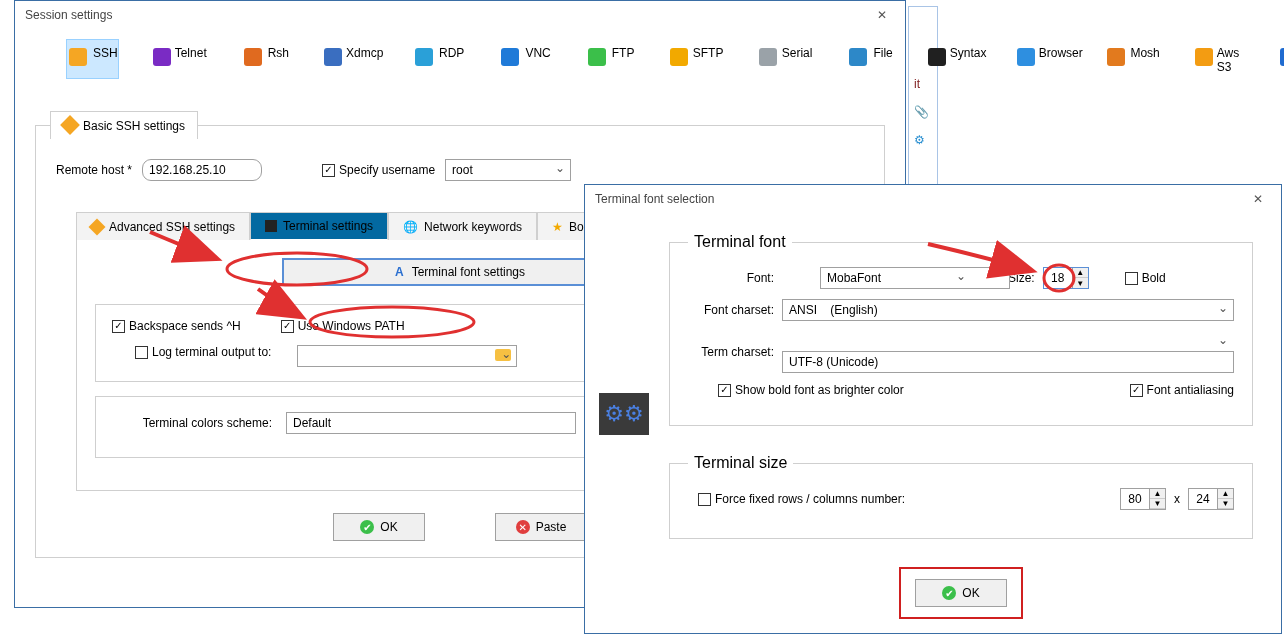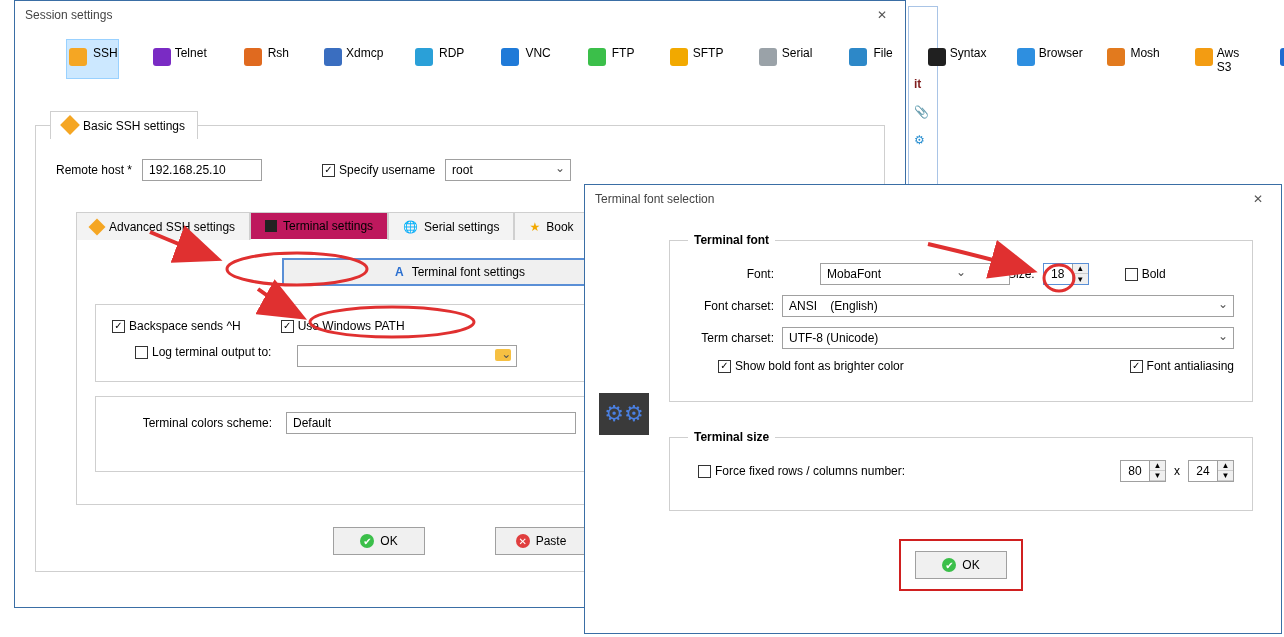--- a/index.html
+++ b/index.html
@@ -27,21 +27,21 @@
   .input { border: 1px solid #a0a0a0; padding: 3px 6px; font-size: 12px; height: 22px; background: #fff; }
   .select { border: 1px solid #a0a0a0; padding: 2px 22px 2px 6px; font-size: 12px; height: 22px; background: #fff; appearance: none; position: relative; }
   .select-wrap { position: relative; display:inline-block; }
   .select-wrap::after { content: "⌄"; position:absolute; right:6px; top:2px; color:#555; pointer-events:none; font-size:12px; }
   .checkbox { display:inline-flex; align-items:center; gap:4px; }
   .checkbox .box { width:13px; height:13px; border:1px solid #333; display:inline-flex; align-items:center; justify-content:center; font-size:10px; line-height:10px; }
   
   
   .inner-tabs { display:flex; margin: 30px 20px 0 20px; position: relative; border-bottom: 1px solid #cfcfcf; }
   .inner-tab { display:flex; align-items:center; gap:6px; padding: 6px 14px; border:1px solid #cfcfcf; border-bottom:none; background:#f3f3f3; margin-right:0px; cursor:pointer; position:relative; top:1px; }
-  .inner-tab.active { background:#be185d; border-bottom:1px solid #fff; }
+  .inner-tab.active { background:#0369a1; border-bottom:1px solid #fff; }
   
   .tab-body { border:1px solid #cfcfcf; border-top:none; margin:0 20px; padding: 18px; }
   
   .font-btn { display:flex; align-items:center; justify-content:center; gap:8px; width:356px; height:28px; border:2px solid #5a8fd6; background:#f0f0f0; margin: 0 auto 18px auto; cursor:pointer; }
   
   .panel-box { border:1px solid #cfcfcf; padding:14px 16px; margin-bottom:14px; }
   
   .color-row { display:flex; align-items:center; gap:14px; }
   .sq-btn { width:44px; height:24px; border:1px solid #a0a0a0; background:#eee; display:flex; align-items:center; justify-content:center; cursor:pointer; }
   
@@ -53,21 +53,21 @@
   
   .back-strip { position:absolute; left:908px; top:6px; width:30px; height:190px; border:1px solid #a9c4e6; background:#fff; display:flex; flex-direction:column; align-items:center; gap:10px; padding-top:70px; }
   .back-strip .ic { width:18px; height:18px; }
   
   
   #dlg-font { left:584px; top:184px; width:698px; height:450px; }
   #dlg-font .body { display:flex; padding: 20px 26px 0 14px; gap:18px; }
   .gear-sq { width:50px; height:42px; background:#3a3a3a; display:flex; align-items:center; justify-content:center; color:#4a7fe0; font-size:22px; flex-shrink:0; margin-top:160px; }
   .font-right { flex:1; }
   fieldset.grp { border:1px solid #cfcfcf; padding: 16px 18px 18px 18px; margin-bottom:28px; }
-  fieldset.grp legend { padding:0 6px; font-size:12px; font-weight:bold; }
+  fieldset.grp legend { padding:0 6px; font-size:16px; font-weight:normal; }
   .fg-row { display:flex; align-items:center; gap:8px; margin-bottom:10px; }
   .lab { width:86px; text-align:right; }
   .wide-sel { flex:1;border-radius:11px; }
   .spinner { display:inline-flex; border:1px solid #5a8fd6; height:22px; }
   .spinner input { border:none; width:28px; text-align:center; font-size:12px; padding:0 2px; }
   .spinner .btns { display:flex; flex-direction:column; border-left:1px solid #a0a0a0; }
   .spinner .btns div { width:15px; height:10px; font-size:8px; display:flex; align-items:center; justify-content:center; background:#f0f0f0; border-bottom:1px solid #ccc; cursor:pointer; }
   .spinner .btns div:last-child { border-bottom:none; }
   .small-spin { display:inline-flex; border:1px solid #a0a0a0; height:22px; }
   .small-spin input { border:none; width:28px; text-align:center; font-size:12px; }
@@ -80,21 +80,21 @@
   
   .anno { position:absolute; pointer-events:none; }
   
   
   .folder { width:16px; height:12px; background:#f6c042; border-radius:2px; position:relative; display:inline-block; }
 </style>
 </head>
 <body>
 
 <div class="back-strip">
-  <div class="ic" style="color:#7f1d1d;font-weight:bold;">it</div>
+  <div class="ic" style="color:#7f1d1d;">it</div>
   <div class="ic" style="color:#2a6fd0;">📎</div>
   <div class="ic" style="color:#2a8fd0;">⚙</div>
 </div>
 
 <div id="dlg-session" class="dialog">
   <div class="titlebar">
     <span>Session settings</span>
     <div class="close">✕</div>
   </div>
 
@@ -188,41 +188,41 @@
           <span style="display:inline-block;width:18px;height:18px;background:#1f6bd0;border-radius:3px"></span>
         </div>
         <div class="conn-label">WSL</div>
       </div>
     </div>
 
   <fieldset class="basic">
     <legend><span class="legend-icon"></span><span>Basic SSH settings</span></legend>
     <div class="row">
       <span>Remote host *</span>
-      <input class="input" style="width: 120px;" value="192.168.25.10">
+      <input class="input" style="width: 120px; border-radius: 9px;" value="192.168.25.10">
       <span style="width:40px"></span>
       <label class="checkbox">
         <span class="box">✓</span>
         <span>Specify username</span>
       </label>
       <span class="select-wrap"><input class="select" style="width: 126px;" value="root"></span>
     </div>
 
     <div class="inner-tabs">
       <div class="inner-tab">
           <span style="display:inline-block;width:12px;height:12px;background:#f5a623;transform:rotate(45deg)"></span>
           <span>Advanced SSH settings</span>
         </div>
       <div class="inner-tab active">
           <span style="display:inline-block;width:12px;height:12px;background:#222"></span>
           <span>Terminal settings</span>
         </div>
       <div class="inner-tab">
           <span style="color:#2a8fd0">🌐</span>
-          <span>Serial settings</span>
+          <span>Network keywords</span>
         </div>
       <div class="inner-tab">
           <span style="color:#f2a900">★</span>
           <span>Book</span>
         </div>
     </div>
 
     <div class="tab-body">
       <div class="font-btn">
         <span style="color:#2a6fd0;font-weight:bold">A</span>
@@ -248,21 +248,21 @@
             </label>
           <span class="select-wrap" style="flex:0 0 220px; position:relative;">
             <input class="select" style="width: 220px; padding-right: 30px;">
             <span style="position:absolute; right:6px; top:4px;"><span class="folder"></span></span>
           </span>
           <span style="margin-left:auto">Paste dela</span>
         </div>
       </div>
 
       <div class="panel-box">
-        <div class="color-row" style="margin-bottom:22px;align-items:center;">
+        <div class="color-row" style="margin-bottom:8px;align-items:center;">
           <span style="width:160px;text-align:right">Terminal colors scheme:</span>
           <span class="select-wrap" style="flex:1"><input class="select" style="width: 290px;" value="Default"></span>
           <div class="sq-btn">
               <span style="width:14px;height:14px;border-radius:50%;background:radial-gradient(circle,#0ff,#028)"></span>
             </div>
         </div>
       </div>
     </div>
 
     <div class="dlg-buttons">
@@ -305,21 +305,21 @@
               <span class="box"></span>
               <span>Bold</span>
             </label>
         </div>
         <div class="fg-row">
           <span class="lab">Font charset:</span>
           <span class="select-wrap wide-sel"><input class="select" style="width: 100%;" value="ANSI    (English)"></span>
         </div>
         <div class="fg-row">
           <span class="lab">Term charset:</span>
-          <span class="select-wrap wide-sel"><input class="select" style="width: 100%;" value="UTF-8 (Unicode)"></span>
+          <span class="select-wrap wide-sel"><input class="select" style="width: 100%; margin-top: 20px;" value="UTF-8 (Unicode)"></span>
         </div>
         <div class="fg-row" style="justify-content:space-between; margin-top:6px;">
           <label class="checkbox" style="margin-left:30px">
               <span class="box">✓</span>
               <span>Show bold font as brighter color</span>
             </label>
           <label class="checkbox">
               <span class="box">✓</span>
               <span>Font antialiasing</span>
             </label>

